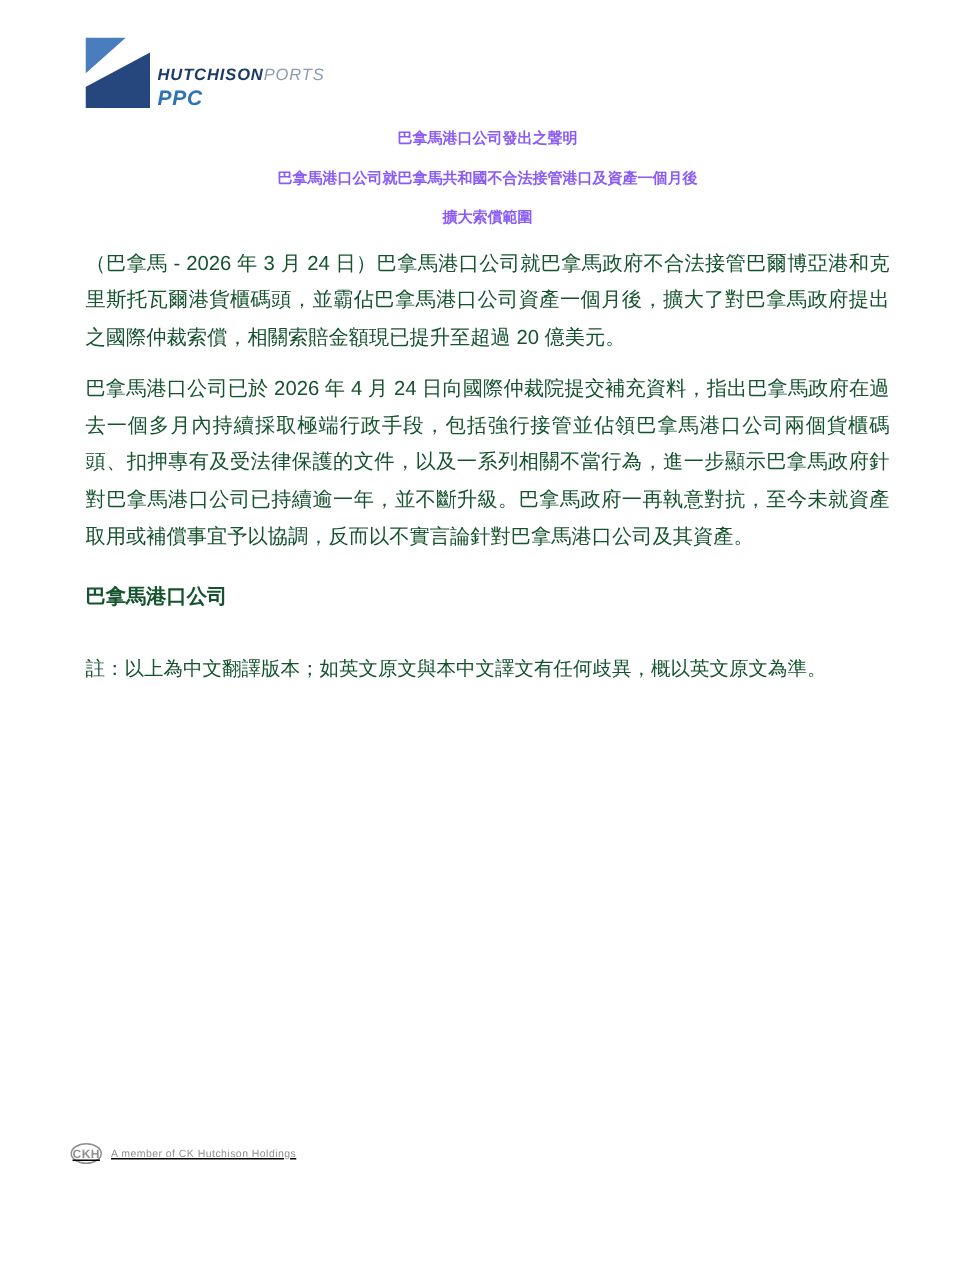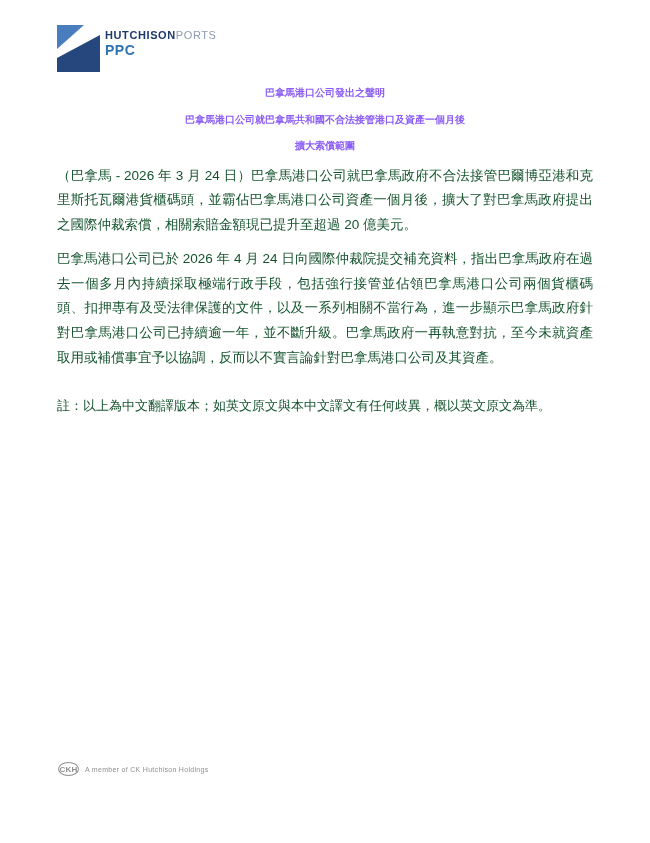--- a/index.html
+++ b/index.html
@@ -13,22 +13,23 @@
     width: 650px;
     height: 843px;
     background: #ffffff;
     box-sizing: border-box;
     padding: 25px 57px 0 57px;
     overflow: hidden;
   }
   
   .logo-row {
     display: flex;
-    align-items: flex-start;
+    align-items: flex-end;
     height: 47px;
+    font-style: italic;
   }
   .logo-icon {
     width: 43px;
     height: 47px;
     display: block;
     flex: 0 0 auto;
   }
   .tri-light { fill: #4a7dbd; }
   .tri-dark  { fill: #25477d; }
   .logo-text {
@@ -75,25 +76,26 @@
     margin-top: 15px !important;
   }
   .note {
     font-size: 13px;
     margin-top: 23px !important;
     text-align: left !important;
   }
   
   .footer {
     position: absolute;
-    left: 58px;
+    left: 47px;
     top: 762px;
     display: flex;
     align-items: center;
     gap: 6px;
+    text-decoration: underline;
   }
   .ckh-logo {
     display: inline-flex;
     align-items: center;
     justify-content: center;
     width: 21px;
     height: 14px;
     border: 1.4px solid #8f8f8f;
     border-radius: 50%;
     color: #8f8f8f;
@@ -128,20 +130,21 @@
 
   <div class="titles">
     <div>巴拿馬港口公司發出之聲明</div>
     <div>巴拿馬港口公司就巴拿馬共和國不合法接管港口及資產一個月後</div>
     <div>擴大索償範圍</div>
   </div>
 
   <div class="body-text">
     <p>（巴拿馬 - 2026 年 3 月 24 日）巴拿馬港口公司就巴拿馬政府不合法接管巴爾博亞港和克里斯托瓦爾港貨櫃碼頭，並霸佔巴拿馬港口公司資產一個月後，擴大了對巴拿馬政府提出之國際仲裁索償，相關索賠金額現已提升至超過 20 億美元。</p>
     <p>巴拿馬港口公司已於 2026 年 4 月 24 日向國際仲裁院提交補充資料，指出巴拿馬政府在過去一個多月內持續採取極端行政手段，包括強行接管並佔領巴拿馬港口公司兩個貨櫃碼頭、扣押專有及受法律保護的文件，以及一系列相關不當行為，進一步顯示巴拿馬政府針對巴拿馬港口公司已持續逾一年，並不斷升級。巴拿馬政府一再執意對抗，至今未就資產取用或補償事宜予以協調，反而以不實言論針對巴拿馬港口公司及其資產。</p>
+    <p class="signature">巴拿馬港口公司</p>
     <p class="note">註：以上為中文翻譯版本；如英文原文與本中文譯文有任何歧異，概以英文原文為準。</p>
   </div>
 
   <footer class="footer">
     <span class="ckh-logo">
       <span>CKH</span>
     </span>
     <span class="member-text">A member of CK Hutchison Holdings</span>
   </footer>
 

